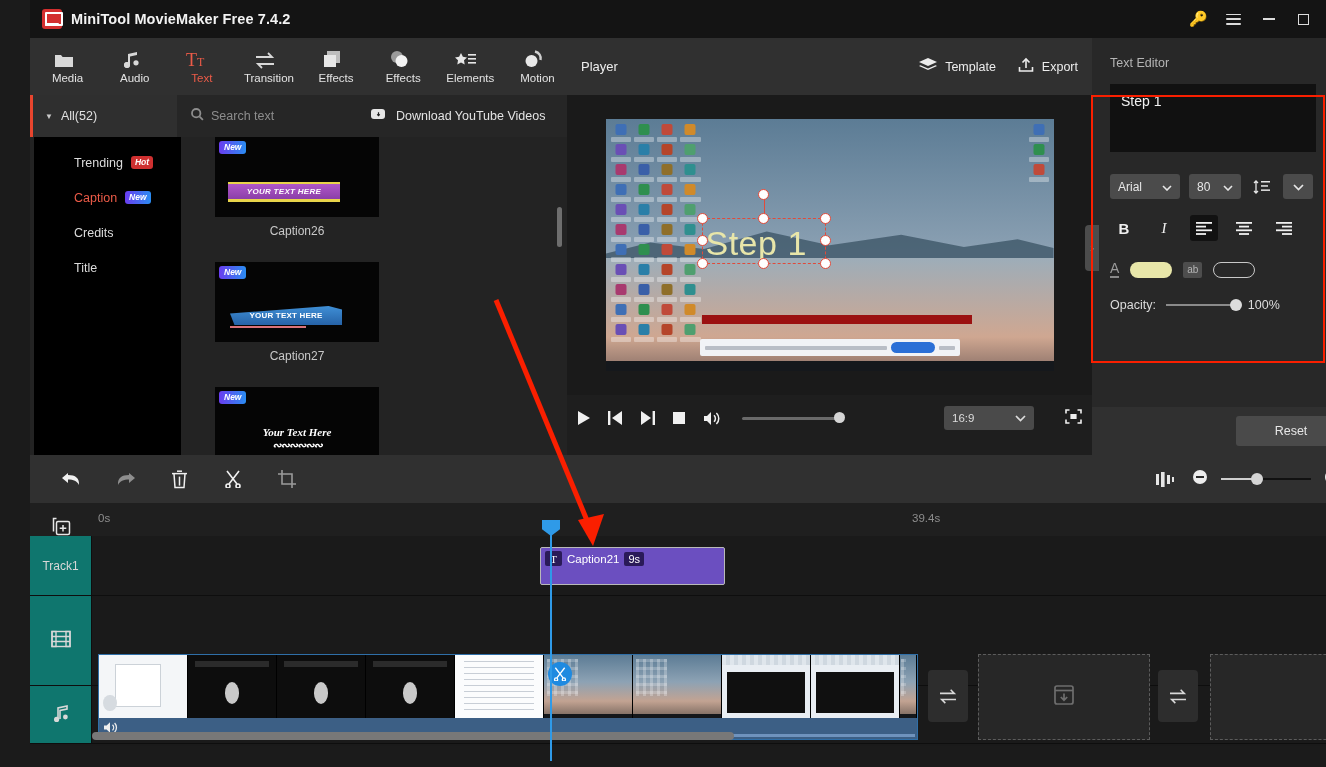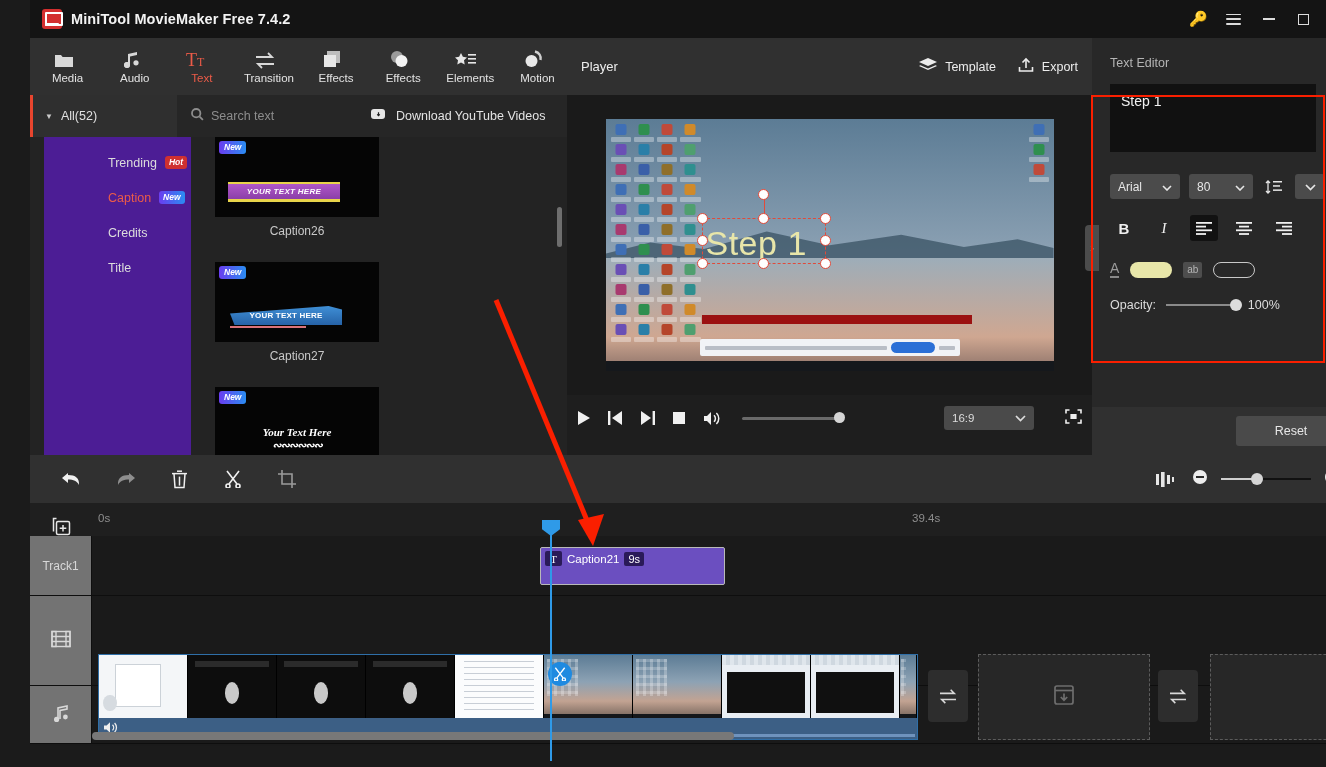--- a/index.html
+++ b/index.html
@@ -79,22 +79,22 @@
   }
   .search-box input::placeholder { color: #8d8d8d; }
   .yt-dl {
     display: flex; align-items: center; gap: 8px; margin-left: 10px;
     font-size: 12.5px; color: #e3e3e3; cursor: pointer;
   }
 
   
   .libbody { position: absolute; left: 0; top: 137px; width: 537px; height: 318px; background: #232323; }
   .cats {
-    position: absolute; left: 14px; top: 0; width: 147px; height: 318px;
-    background: #4c1d95; padding-top: 8px; padding-left: 24px;
+    position: absolute; left: 4px; top: 0; width: 147px; height: 318px;
+    background: #000000; padding-top: 8px;
   }
   .cat {
     height: 35px; display: flex; align-items: center; gap: 8px;
     padding-left: 40px; font-size: 12.5px; color: #dcdcdc; cursor: pointer;
   }
   .cat.active { color: #ec5b48; }
   .tag {
     font-size: 8.5px; font-weight: bold; color: #fff; padding: 1px 4px 1.5px;
     border-radius: 3px; font-style: italic;
   }
@@ -243,21 +243,21 @@
     width: 206px; height: 68px; background: #111; border: none; outline: none; resize: none;
     color: #f2f2f2; font-size: 14px; padding: 9px 11px;
     font-family: "Liberation Sans", sans-serif;
   }
   .font-row { display: flex; align-items: center; gap: 9px; margin-top: 18px; }
   .pill {
     height: 25px; background: #4b4b4b; border-radius: 3px; display: flex;
     align-items: center; justify-content: space-between; padding: 0 8px;
     font-size: 12px; color: #e6e6e6; cursor: pointer;
   }
-  .pill.font { width: 70px; } .pill.size { width: 64px; }
+  .pill.font { width: 70px; } .pill.size { width: 52px; }
   .icon-btn { width: 24px; height: 24px; display: flex; align-items: center; justify-content: center; cursor: pointer; color: #e6e6e6; }
   .pill.chev { width: 30px; justify-content: center; }
   .style-row { display: flex; align-items: center; gap: 12px; margin-top: 16px; }
   .sbtn {
     width: 28px; height: 26px; display: flex; align-items: center; justify-content: center;
     font-size: 15px; cursor: pointer; color: #f0f0f0; border-radius: 3px;
   }
   .sbtn.on { background: #121212; }
   .color-row { display: flex; align-items: center; gap: 11px; margin-top: 20px; }
   .swatch-a { font-size: 14px; color: #9a9a9a; cursor: pointer; border-bottom: 2px solid #8a8a8a; line-height: 1; padding-bottom: 1px; }
@@ -313,21 +313,21 @@
   .rtick { position: absolute; top: 9px; font-size: 11.5px; color: #8e8e8e; }
 
   
   .tracks { position: absolute; left: 0; top: 536px; width: 1326px; height: 210px; background: #1a1a1a; }
   .trow { position: relative; border-bottom: 1px solid #0e0e0e; }
   .trow.text-row { height: 60px; }
   .trow.video-row { height: 90px; }
   .trow.audio-row { height: 58px; }
   .thead {
     position: absolute; left: 0; top: 0; width: 62px; height: 100%;
-    background: #737373; display: flex; align-items: center; justify-content: center;
+    background: #0f766e; display: flex; align-items: center; justify-content: center;
     font-size: 12px; color: #d8d8d8; border-right: 1px solid #0e0e0e;
   }
   .tbody { position: absolute; left: 62px; right: 0; top: 0; height: 100%; }
 
   .clip-text {
     position: absolute; left: 448px; top: 11px; width: 185px; height: 38px;
     background: #6b4fc0; border: 1.5px solid #b9b9b9; border-radius: 2px; cursor: pointer;
   }
   .clip-text-bar { display: flex; align-items: center; gap: 5px; padding: 3px 4px 0 4px; }
   .clip-t-ico {

